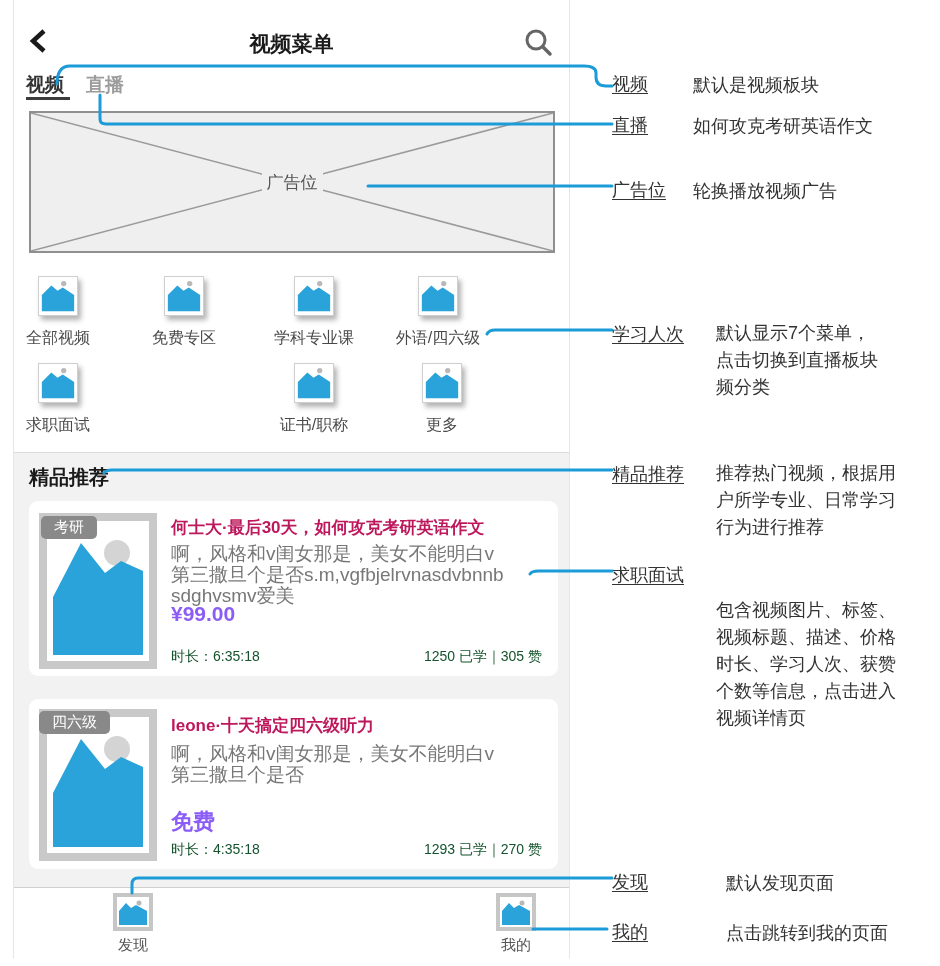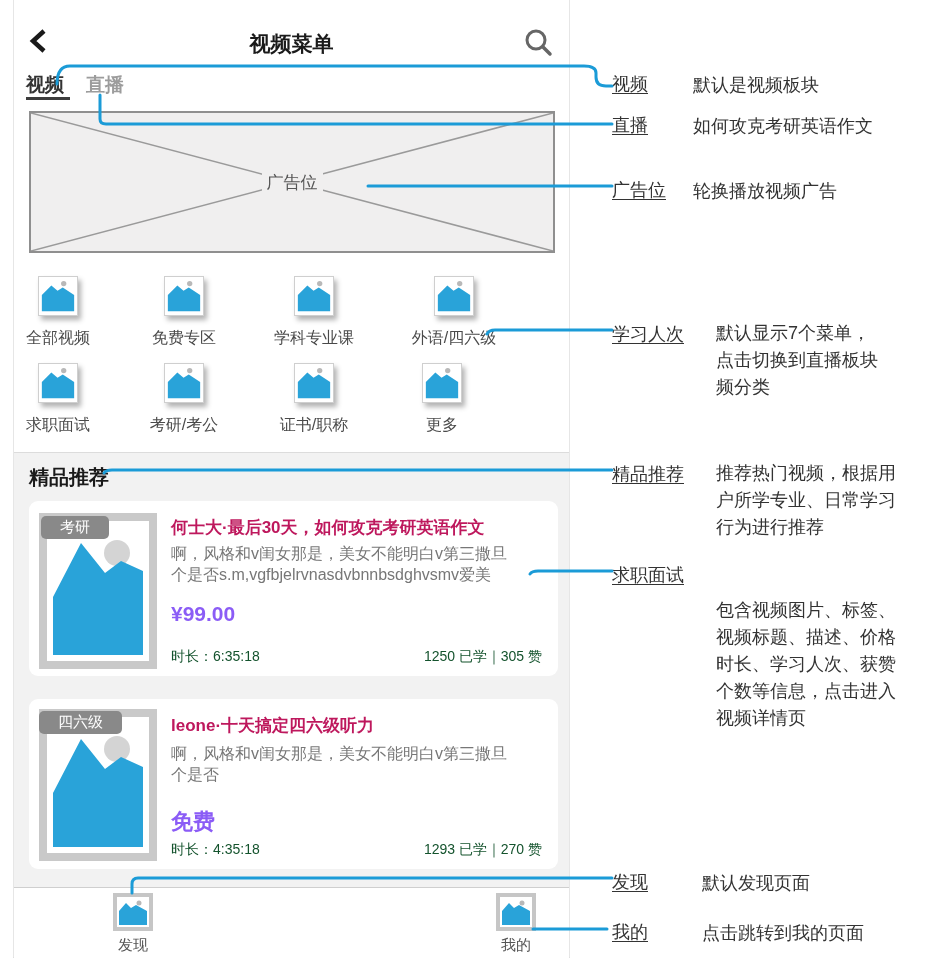--- a/index.html
+++ b/index.html
@@ -42,24 +42,24 @@
     font-weight:bold; color:#1a1a1a; }
 
   .card { position:absolute; left:15px; width:529px; background:#fff; border-radius:9px; }
   .card1 { top:48px; height:175px; }
   .card2 { top:246px; height:170px; }
   .thumb { position:absolute; left:10px; background:#fff;
     border:8px solid #c9c9c9; width:118px; }
   .card1 .thumb { top:12px; height:156px; }
   .card2 .thumb { top:10px; height:152px; }
   .tag { position:absolute; left:12px; top:15px; background:#898989; color:#fff;
-    font-size:15px; padding:2px 19px; border-radius:5px; z-index:3; }
+    font-size:15px; padding:2px 13px; border-radius:5px; z-index:3; }
   .card-title { position:absolute; left:142px; top:15px; right:16px;
     font-size:17px; font-weight:bold; color:#be185d; }
-  .card-desc { position:absolute; left:142px; width:340px; font-size:16px;
+  .card-desc { position:absolute; left:142px; width:340px; font-size:19px;
     color:#777; line-height:21px; word-break:break-all; }
   .card1 .card-desc { top:42px; }
   .card2 .card-desc { top:44px; }
   .price { position:absolute; left:142px; font-weight:bold; color:#8b5cf6; }
   .card1 .price { top:101px; font-size:21px; }
   .card2 .price { top:108px; font-size:22px; }
   .meta { position:absolute; left:142px; right:16px; font-size:14px; color:#14532d; }
   .card1 .meta { top:147px; }
   .card2 .meta { top:142px; }
   .meta .dur { float:left; }
@@ -72,21 +72,21 @@
     border:4px solid #c6c6c6; }
   .tb-item .tb-label { margin-top:5px; font-size:15px; color:#555; }
   .tb-discover { left:69px; }
   .tb-mine { left:452px; }
 
   
   .ann { position:absolute; font-size:18px; color:#333; }
   .ann-label { position:absolute; left:612px; text-decoration:underline;
     text-underline-offset:3px; white-space:nowrap; }
   .ann-desc { position:absolute; white-space:pre-line; line-height:27px; }
-  .dx1 { left:693px; } .dx2 { left:716px; } .dx3 { left:702px;font-family:Liberation Serif, serif; }
+  .dx1 { left:693px; } .dx2 { left:716px; } .dx3 { left:726px;font-family:Liberation Serif, serif; }
 
   
   #callouts { position:absolute; left:0; top:0; width:940px; height:966px;
     pointer-events:none; z-index:5; }
 </style>
 </head>
 <body>
 
 <div id="canvas">
 
@@ -137,47 +137,38 @@
     </div>
     <div class="menu-cell" style="left:240px; top:276px;">
       <div class="menu-icon">
         <svg width="40" height="40" viewBox="0 0 40 40">
             <circle cx="26" cy="8" r="2.8" fill="#b8b8b8"></circle>
             <path d="M3,37 L3,20 L13,10 L19.5,15.5 L25,12 L37,20 L37,37 Z" fill="#29a3d9"></path>
           </svg>
       </div>
       <div class="menu-label">学科专业课</div>
     </div>
-    <div class="menu-cell" style="left:380px; top:276px;">
+    <div class="menu-cell" style="left:364px; top:276px;">
       <div class="menu-icon">
         <svg width="40" height="40" viewBox="0 0 40 40">
             <circle cx="26" cy="8" r="2.8" fill="#b8b8b8"></circle>
             <path d="M3,37 L3,20 L13,10 L19.5,15.5 L25,12 L37,20 L37,37 Z" fill="#29a3d9"></path>
           </svg>
       </div>
       <div class="menu-label">外语/四六级</div>
     </div>
 
     <div class="menu-cell" style="left:-16px; top:363px;">
       <div class="menu-icon">
         <svg width="40" height="40" viewBox="0 0 40 40">
             <circle cx="26" cy="8" r="2.8" fill="#b8b8b8"></circle>
             <path d="M3,37 L3,20 L13,10 L19.5,15.5 L25,12 L37,20 L37,37 Z" fill="#29a3d9"></path>
           </svg>
       </div>
       <div class="menu-label">求职面试</div>
-    </div>
-    <div class="menu-cell" style="left:110px; top:363px;">
-      <div class="menu-icon">
-        <svg width="40" height="40" viewBox="0 0 40 40">
-            <circle cx="26" cy="8" r="2.8" fill="#b8b8b8"></circle>
-            <path d="M3,37 L3,20 L13,10 L19.5,15.5 L25,12 L37,20 L37,37 Z" fill="#29a3d9"></path>
-          </svg>
-      </div>
-      <div class="menu-label">考研/考公</div>
     </div>
     <div class="menu-cell" style="left:240px; top:363px;">
       <div class="menu-icon">
         <svg width="40" height="40" viewBox="0 0 40 40">
             <circle cx="26" cy="8" r="2.8" fill="#b8b8b8"></circle>
             <path d="M3,37 L3,20 L13,10 L19.5,15.5 L25,12 L37,20 L37,37 Z" fill="#29a3d9"></path>
           </svg>
       </div>
       <div class="menu-label">证书/职称</div>
     </div>

